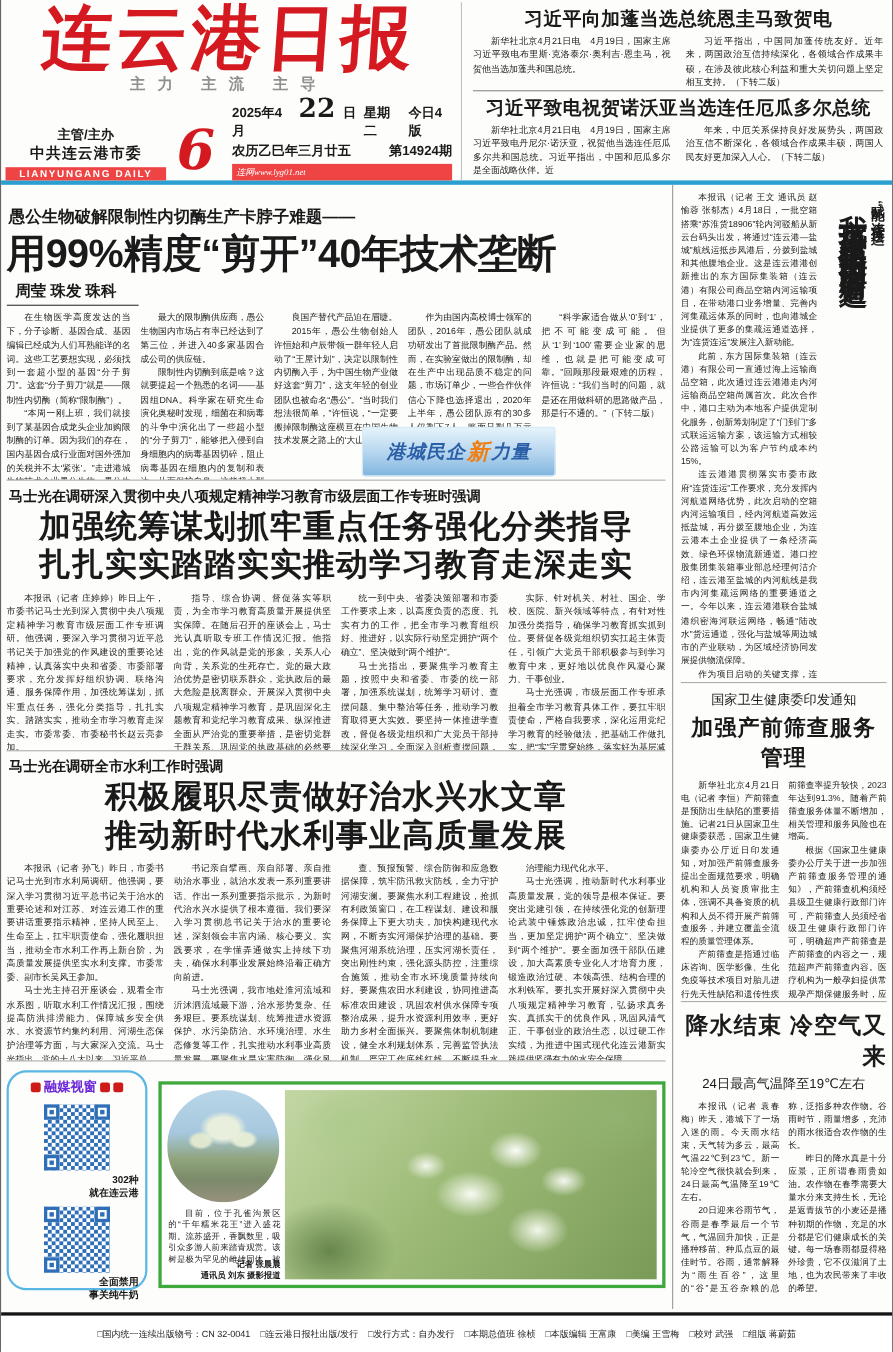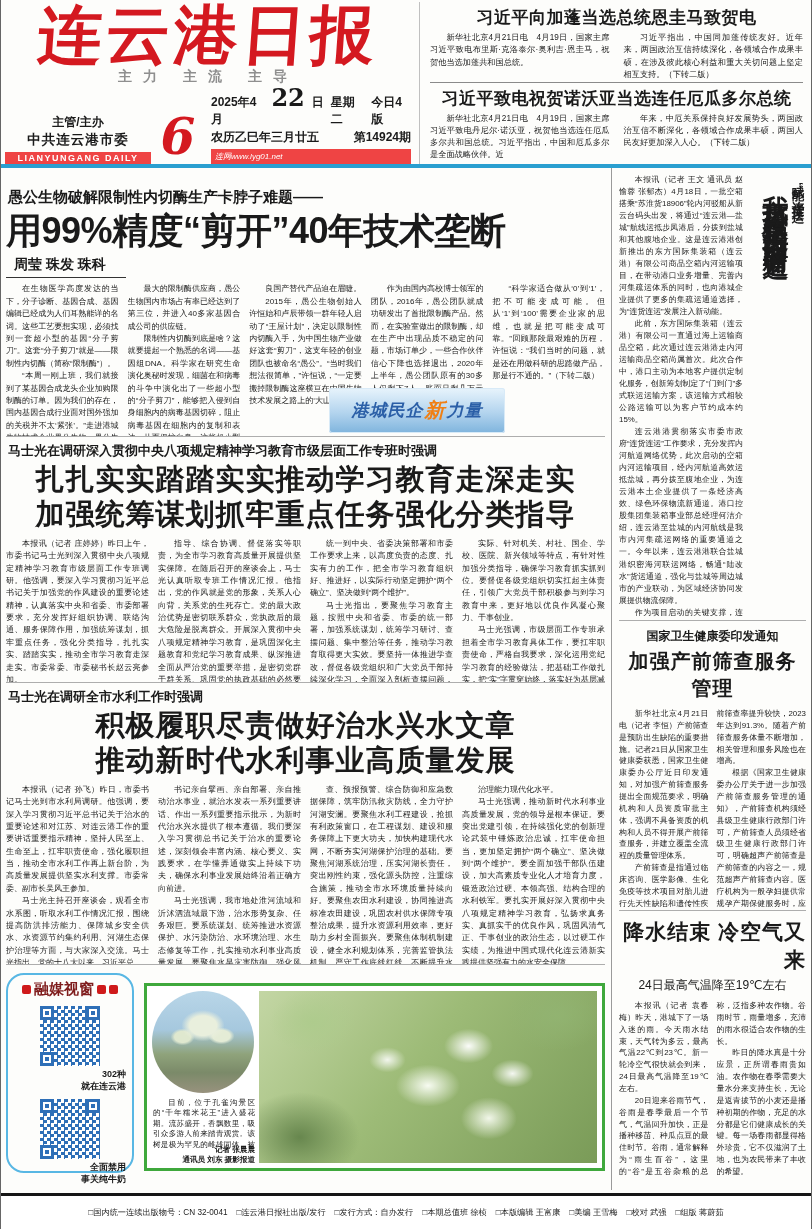--- a/index.html
+++ b/index.html
@@ -16,21 +16,21 @@
   .pub-l1{font-size:12px;font-weight:800;text-align:center;}
   .pub-l2{font-size:13.5px;font-weight:800;text-align:center;letter-spacing:1px;}
   .bar{background:#ef4444;color:#fff;}
   .pub-bar{font-size:9px;font-weight:700;letter-spacing:1.5px;padding:1px 3px;margin-top:3px;text-align:center;}
   .logo-6{width:54px;font-size:50px;font-weight:900;font-style:italic;color:#d41920;text-align:center;
           font-family:"DejaVu Serif",serif;line-height:1;padding-bottom:2px;}
   .date-block{flex:1;padding-left:6px;}
   .date-l1{font-size:12px;font-weight:700;display:flex;align-items:baseline;gap:7px;}
   .date-day{font-size:24px;font-weight:700;font-family:"DejaVu Serif",serif;line-height:1;}
   .date-l2{font-size:12px;font-weight:700;display:flex;justify-content:space-between;margin-top:1px;}
-  .site-bar{font-size:8px;padding:2px 4px;margin-top:3px;font-style:italic;}
+  .site-bar{font-size:8px;padding:2px 4px;margin-top:3px;font-style:italic;font-family:Liberation Serif, serif;}
   .mh-right{flex:1;margin-left:8px;border-left:1px solid #c0c0c0;padding:0 2px 2px 10px;display:flex;flex-direction:column;}
   .brief{flex:1;display:flex;flex-direction:column;overflow:hidden;}
   .brief+.brief{border-top:1px solid #8a8a8a;}
   .brief-h{font-size:17px;font-weight:900;text-align:center;letter-spacing:.5px;margin:4px 0 3px;}
   .brief-body{column-count:2;column-gap:14px;font-size:8.2px;line-height:1.5;text-align:justify;flex:1;overflow:hidden;}
   .jp p{margin:0;text-indent:2em;}
   
   .main{display:flex;padding:0 5px;height:1022px;box-sizing:border-box;}
   .left-main{width:606px;border-right:1px solid #9a9a9a;padding-right:6px;box-sizing:border-box;}
   .rail{flex:1;padding-left:7px;display:flex;flex-direction:column;box-sizing:border-box;}
@@ -49,21 +49,21 @@
   .minqi-badge .xin{color:#f07f13;font-size:20px;padding:0 1px;}
   #a2{height:246px;border-top:1px solid #adadad;padding-top:5px;}
   .kicker2{font-size:13px;font-weight:800;margin:0 0 2px 2px;}
   .h2line{font-size:29px;font-weight:900;text-align:center;line-height:1.22;letter-spacing:1px;}
   #a2 .cols{margin-top:5px;height:144px;}
   #a3{height:282px;border-top:1px solid #adadad;padding-top:5px;}
   #a3 .cols{margin-top:5px;height:180px;}
   
   .bottom-strip{border-top:1px solid #adadad;height:220px;display:flex;gap:10px;padding-top:8px;box-sizing:border-box;}
   .media-box{width:128px;height:200px;border:2px solid #58b7e4;border-radius:18px;padding:5px 6px;box-sizing:border-box;flex:none;}
-  .media-head{color:#7f1d1d;font-weight:900;font-size:15px;display:flex;align-items:center;gap:3px;justify-content:center;}
+  .media-head{color:#6d28d9;font-weight:900;font-size:12px;display:flex;align-items:center;gap:3px;justify-content:center;}
   .ic{width:9px;height:9px;background:#cf1a1a;border-radius:2px;display:inline-block;flex:none;}
   .qr-item{margin-top:7px;}
   .qr{width:60px;height:60px;margin:0 auto;position:relative;
       background:repeating-conic-gradient(#2e6fb7 0% 25%, #fff 0% 50%) 0 0/7px 7px;}
   .qr i{position:absolute;width:14px;height:14px;border:3px solid #2e6fb7;background:#fff;box-sizing:border-box;}
   .qr i::after{content:"";position:absolute;inset:2px;background:#2e6fb7;}
   .qr i.tl{left:0;top:0}.qr i.tr{right:0;top:0}.qr i.bl{left:0;bottom:0}
   .qr-label{text-align:right;font-weight:bold;font-size:9px;line-height:1.3;margin-top:3px;}
   .qr-label p{margin:0;text-indent:0;}
   .photo-frame{flex:1;height:188px;border:3px solid #3fa83c;position:relative;background:#fff;box-sizing:border-box;margin-top:10px;}
@@ -88,21 +88,21 @@
     font-size:7.6px;line-height:1.38;text-align:justify;}
   .photo-credit{position:absolute;left:6px;bottom:3px;width:102px;font-size:7.6px;font-weight:700;}
   .photo-credit p{margin:0;text-align:right;text-indent:0;}
   
   #ra{height:452px;display:flex;padding-top:6px;overflow:hidden;}
   .ra-body{flex:1;font-size:7.9px;line-height:1.52;text-align:justify;overflow:hidden;padding-right:5px;}
   .ra-heads{width:58px;writing-mode:vertical-rl;flex:none;}
   .ra-kicker{font-size:12.5px;font-weight:800;letter-spacing:3px;padding-top:2px;}
   .ra-headline{font-size:26px;font-weight:900;letter-spacing:5px;line-height:1.05;}
   #rb{height:290px;border-top:1px solid #adadad;padding-top:7px;overflow:hidden;}
-  .rb-kicker{font-size:12px;font-weight:700;text-align:center;}
+  .rb-kicker{font-size:12px;font-weight:400;text-align:center;}
   .rb-headline{font-size:20px;font-weight:900;text-align:center;font-family:"DejaVu Serif",serif;letter-spacing:1px;margin:3px 0 6px;}
   .r-cols{column-count:2;column-gap:8px;font-size:7.9px;line-height:1.5;text-align:justify;overflow:hidden;}
   #rb .r-cols{height:222px;}
   #rc{flex:1;border-top:1px solid #adadad;padding-top:7px;overflow:hidden;}
   .rc-headline{font-size:21px;font-weight:900;text-align:right;letter-spacing:1px;}
   .rc-subhead{font-size:12px;text-align:center;margin:3px 0 6px;}
   #rc .r-cols{height:186px;}
   
   .footer{position:absolute;left:0;right:0;bottom:0;height:33px;border-top:3px solid #151515;background:#fff;
     display:flex;align-items:center;justify-content:center;gap:9px;font-size:8.2px;color:#222;}
@@ -187,22 +187,22 @@
         </div>
         <div class="minqi-badge">
           <span>港城民企</span>
             <span class="xin">新</span>
             <span>力量</span>
         </div>
       </div>
 
       <div class="art" id="a2">
         <div class="kicker2">马士光在调研深入贯彻中央八项规定精神学习教育市级层面工作专班时强调</div>
+        <div class="h2line">加强统筹谋划抓牢重点任务强化分类指导</div>
         <div class="h2line">扎扎实实踏踏实实推动学习教育走深走实</div>
-        <div class="h2line">加强统筹谋划抓牢重点任务强化分类指导</div>
         <div class="cols">
           <div class="colN jp">
               <p>本报讯（记者 庄婷婷）昨日上午，市委书记马士光到深入贯彻中央八项规定精神学习教育市级层面工作专班调研。他强调，要深入学习贯彻习近平总书记关于加强党的作风建设的重要论述精神，认真落实中央和省委、市委部署要求，充分发挥好组织协调、联络沟通、服务保障作用，加强统筹谋划，抓牢重点任务，强化分类指导，扎扎实实、踏踏实实，推动全市学习教育走深走实。市委常委、市委秘书长赵云亮参加。</p>
             </div>
           <div class="colN jp">
               <p>指导、综合协调、督促落实等职责，为全市学习教育高质量开展提供坚实保障。在随后召开的座谈会上，马士光认真听取专班工作情况汇报。他指出，党的作风就是党的形象，关系人心向背，关系党的生死存亡。党的最大政治优势是密切联系群众，党执政后的最大危险是脱离群众。开展深入贯彻中央八项规定精神学习教育，是巩固深化主题教育和党纪学习教育成果、纵深推进全面从严治党的重要举措，是密切党群干群关系、巩固党的执政基础的必然要求，是推进中国式</p>
             </div>
           <div class="colN jp">
               <p>统一到中央、省委决策部署和市委工作要求上来，以高度负责的态度、扎实有力的工作，把全市学习教育组织好、推进好，以实际行动坚定拥护“两个确立”、坚决做到“两个维护”。</p>
               <p>马士光指出，要聚焦学习教育主题，按照中央和省委、市委的统一部署，加强系统谋划，统筹学习研讨、查摆问题、集中整治等任务，推动学习教育取得更大实效。要坚持一体推进学查改，督促各级党组织和广大党员干部持续深化学习，全面深入剖析查摆问题，即知即改、立查立</p>

